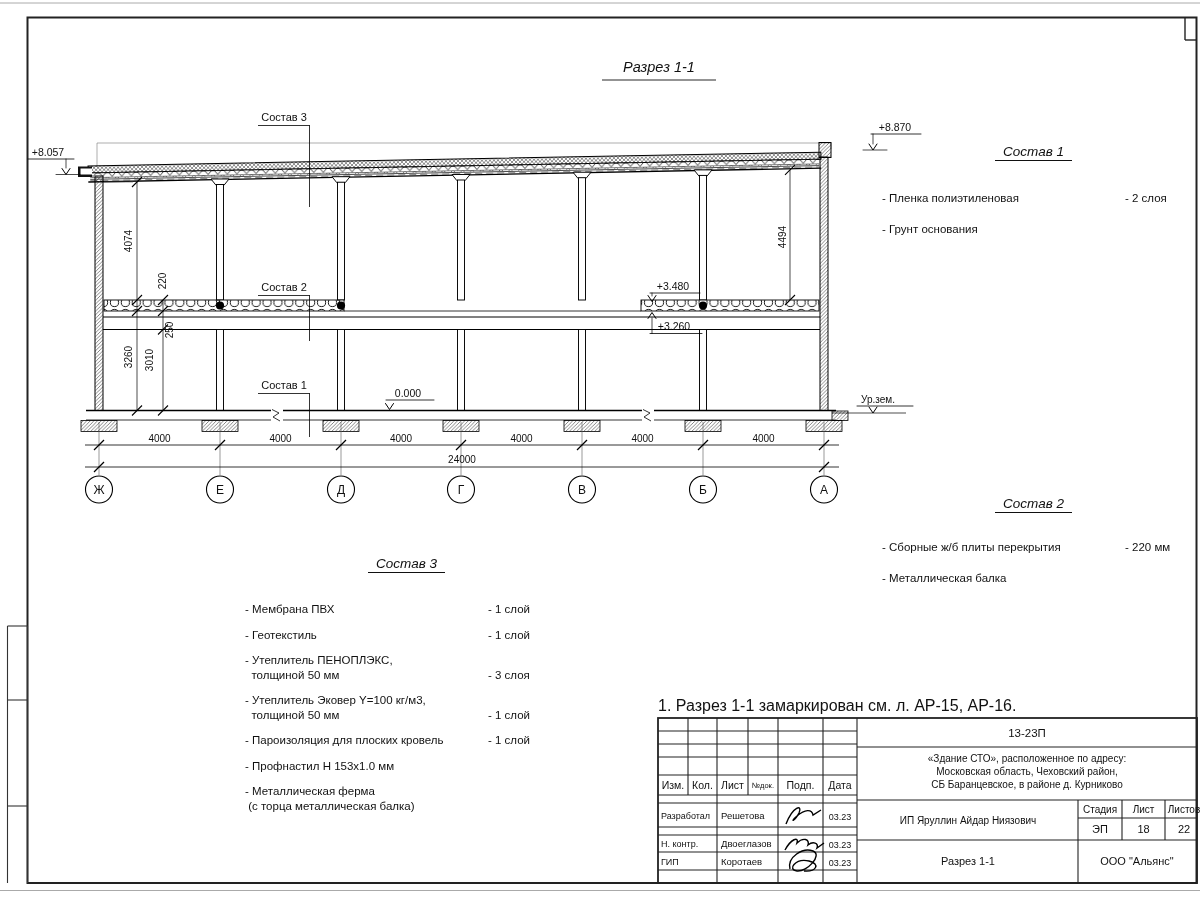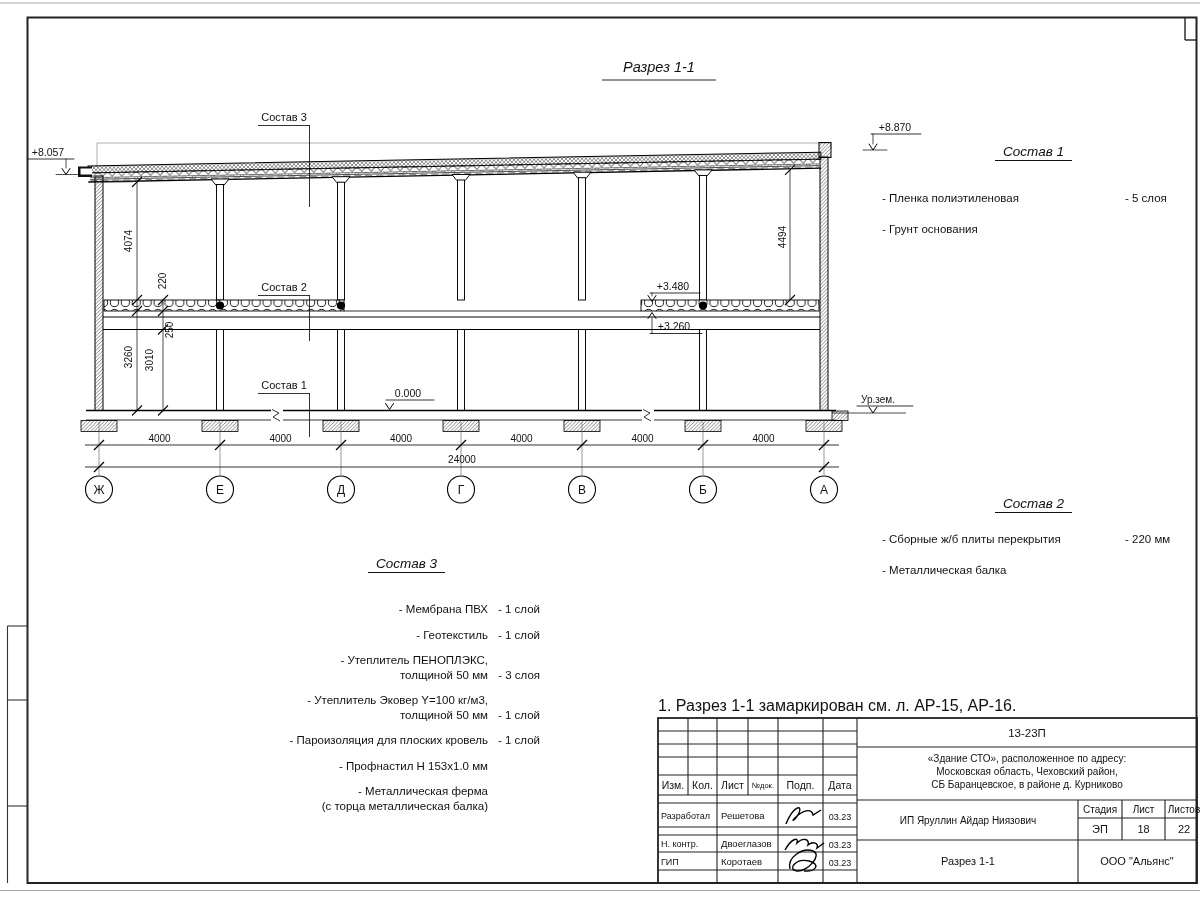--- a/index.html
+++ b/index.html
@@ -5,24 +5,24 @@
   html,body{margin:0;padding:0;background:#fff;width:1200px;height:900px;overflow:hidden;}
   .page{position:relative;width:1200px;height:900px;background:#fff;font-family:"Liberation Sans",sans-serif;color:#111;padding-left:23px;}
   svg text{font-family:"Liberation Sans",sans-serif;fill:#111;}
   .abs{position:absolute;}
   .comp-list{position:absolute;font-size:11.5px;line-height:15px;color:#111;}
   .comp-title{width:max-content;margin:0 auto;font-style:italic;font-size:13.5px;border-bottom:1px solid #111;padding:0 8px 1px 8px;}
   .comp-items{margin-top:30px;}
   .comp-row{display:flex;align-items:flex-end;margin-bottom:16px;}
   .comp-row .n{flex:1;white-space:pre-line;}
   .comp-row .v{flex:none;width:60px;white-space:nowrap;}
-  #comp3 .comp-row{margin-bottom:11px;line-height:14.5px;text-align:right;}
+  #comp3 .comp-row{margin-bottom:11px;line-height:14.5px;}
   #comp3 .comp-row .v{width:52px;}
   #comp3 .comp-items{margin-top:29px;}
-  #comp2 .comp-items{margin-top:19px;}
+  #comp2 .comp-items{margin-top:27px;}
   .note{position:absolute;left:658px;top:697px;font-size:16px;}
 </style>
 </head>
 <body>
 
 <div class="page">
 
 <svg width="1200" height="900" viewBox="0 0 1200 900" class="abs" style="left:0;top:0">
   <defs>
     <pattern id="roofHatch" width="4" height="4" patternUnits="userSpaceOnUse">
@@ -335,21 +335,21 @@
   </g>
 </svg>
 
   <div class="note">1. Разрез 1-1 замаркирован см. л. АР-15, АР-16.</div>
 
   <div id="comp1" class="comp-list" style="left:882px;top:144px;width:303px;">
     <div class="comp-title">Состав 1</div>
     <div class="comp-items">
       <div class="comp-row">
           <div class="n">- Пленка полиэтиленовая</div>
-          <div class="v">-  5 слоя</div>
+          <div class="v">-  2 слоя</div>
         </div>
       <div class="comp-row">
           <div class="n">- Грунт основания</div>
           <div class="v"></div>
         </div>
     </div>
   </div>
 
   <div id="comp2" class="comp-list" style="left:882px;top:496px;width:303px;">
     <div class="comp-title">Состав 2</div>

